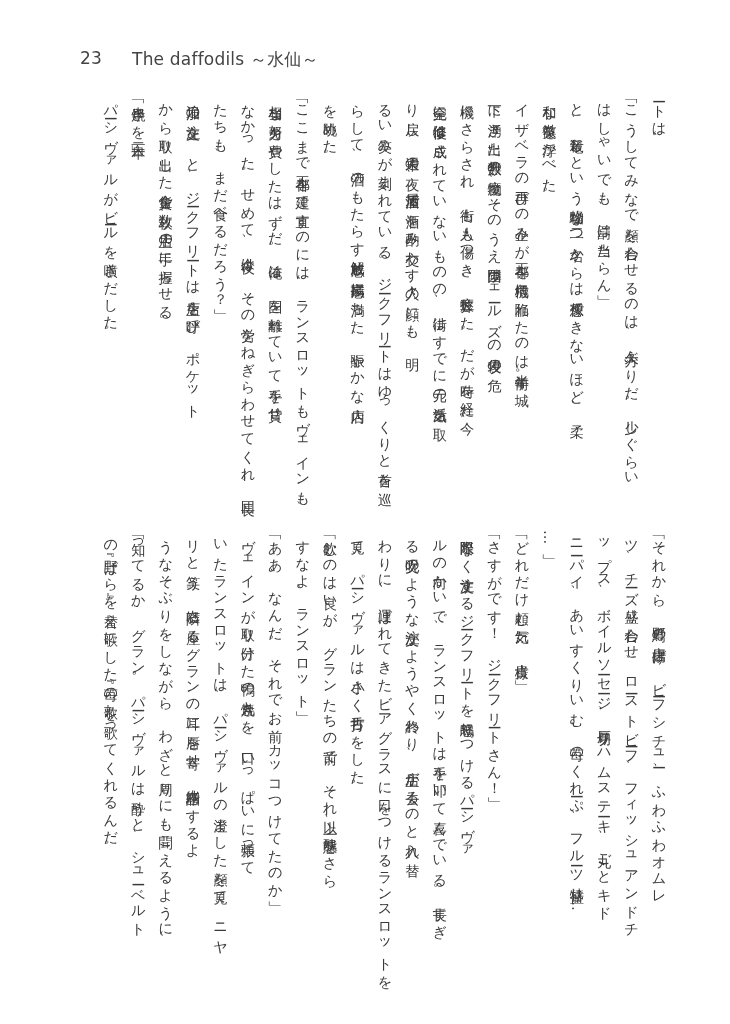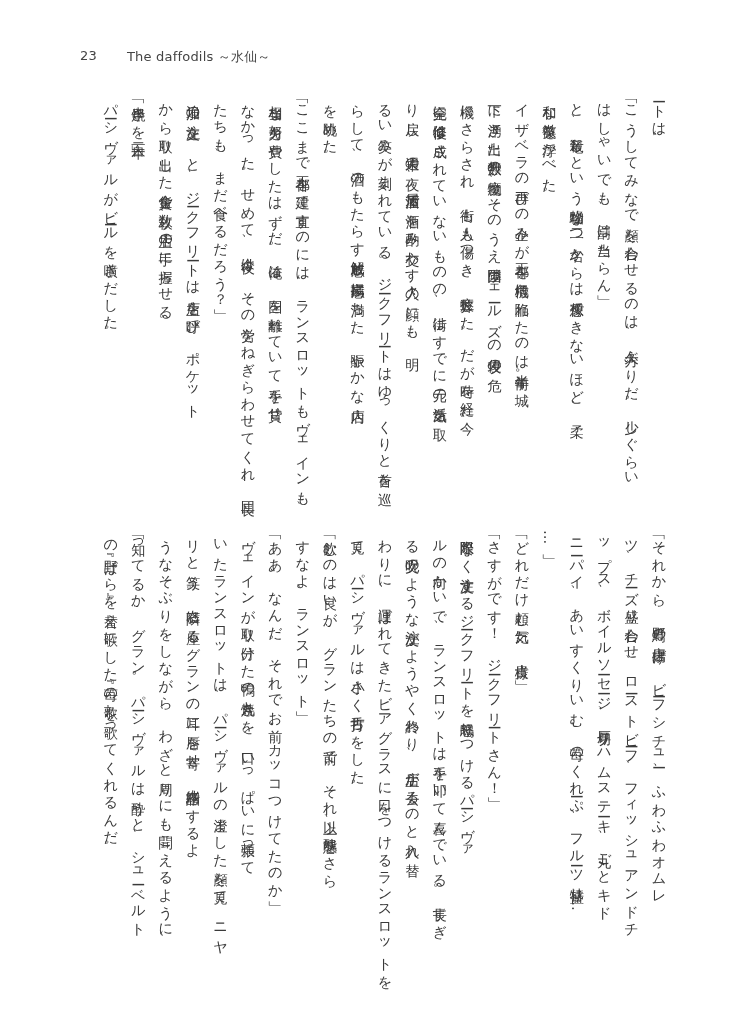--- a/index.html
+++ b/index.html
@@ -1,17 +1,17 @@
 <!DOCTYPE html>
 <html><head>
   <meta charset="utf-8">
   <style>
     html, body { margin: 0; padding: 0; background: #ffffff; }
     body { width: 730px; height: 1024px; position: relative; overflow: hidden; color: #3a3a3a; }
-    .header { position: absolute; left: 80px; top: 48px; font-family: "DejaVu Sans", sans-serif; font-size: 13px; color: #444; display: flex; gap: 30px; letter-spacing: 0.2px; }
+    .header { position: absolute; left: 80px; top: 48px; font-family: "DejaVu Sans", sans-serif; font-size: 17px; color: #444; display: flex; gap: 30px; letter-spacing: 0.2px; }
     .block { position: absolute; writing-mode: vertical-rl; font-family: "DejaVu Serif", serif; font-size: 14.2px; line-height: 27.4px; letter-spacing: 1.2px; color: #3a3a3a; }
     .block.top { right: 58px; top: 94px; height: 405px; }
     .block.bottom { right: 58px; top: 530px; height: 405px; }
     .line { display: block; white-space: nowrap; }
   </style>
 </head>
 <body>
 
 <div class="header">
   <span>23</span>

